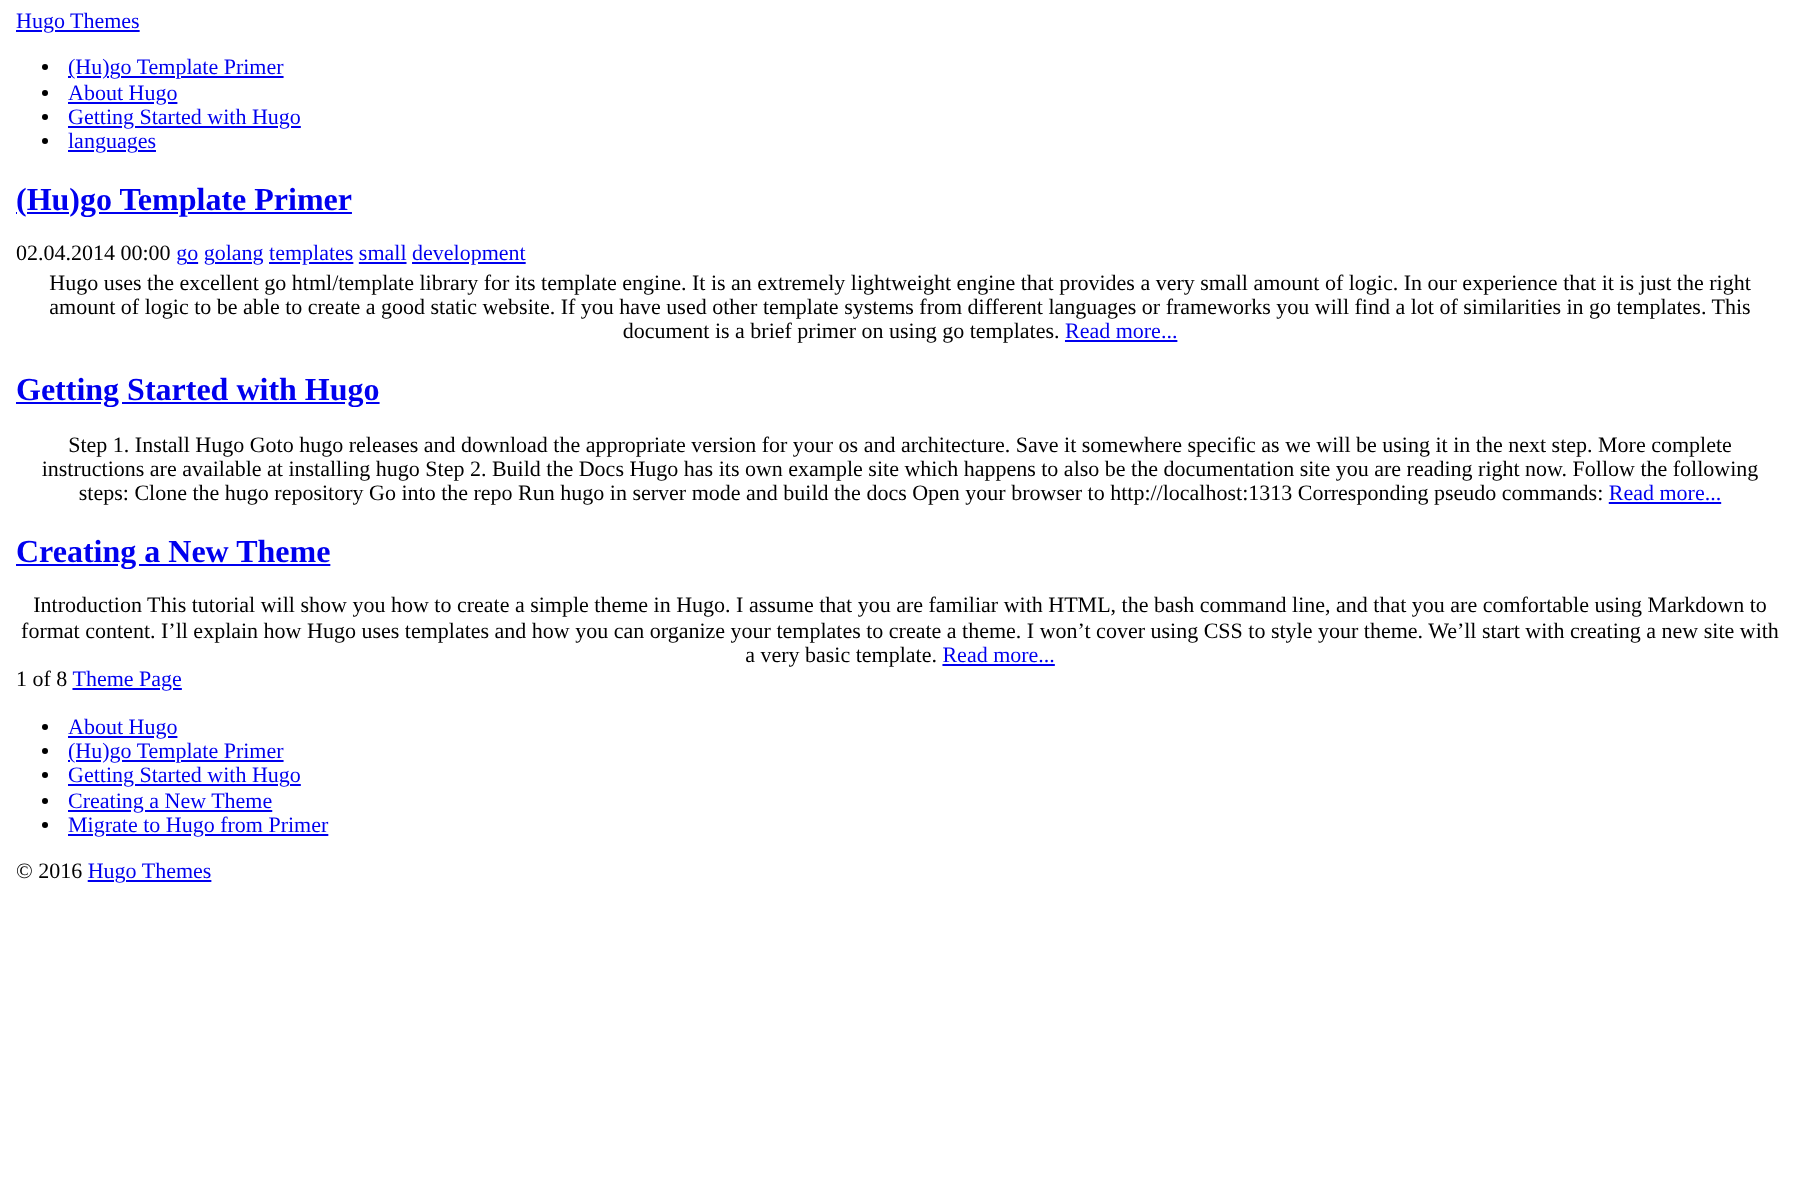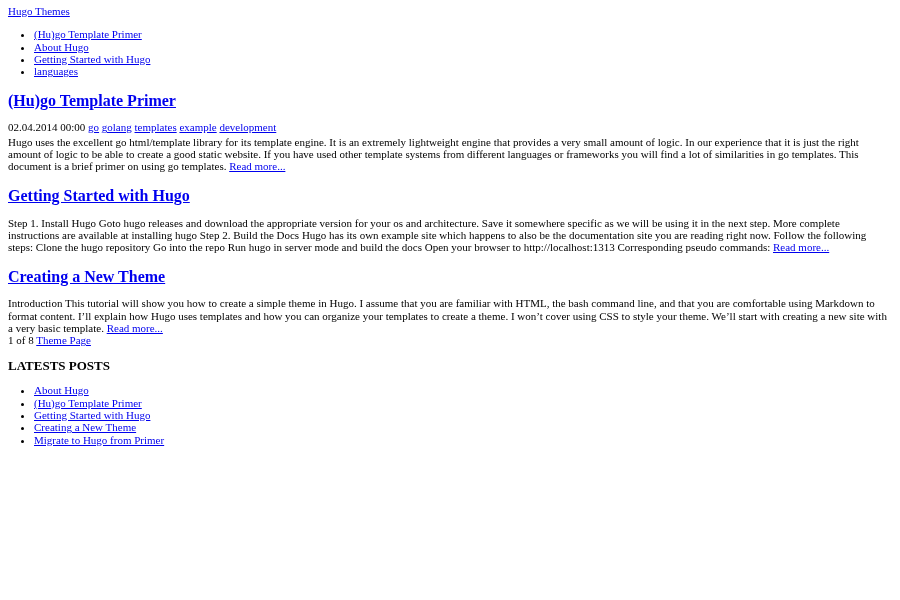--- a/index.html
+++ b/index.html
@@ -13,21 +13,21 @@
     line-height: 1.12;
     color: #000000;
   }
   a { color: #0000EE; text-decoration: underline; cursor: pointer; margin-top: 20px; }
   ul { margin: 11px 0; padding-left: 26px; }
   li { margin: 0; padding: 0; }
   h2 { font-size: 16px; font-weight: bold; margin: 14px 0 12px 0; }
   h2 a { color: #0000EE; }
   h3 { font-size: 13px; font-weight: bold; margin: 12px 0 11px 0; }
   .meta { margin: 0 0 2px 0; }
-  p.excerpt { margin: 2px 0 0 0; }
+  p.excerpt { margin: 2px 0 0 0; text-align: center; }
   .pagination { margin: 0; }
   .footer-line { margin: 11px 0; }
 </style>
 </head>
 <body>
 
 <div>
 
   <header>
     <a href="#">Hugo Themes</a>
@@ -40,21 +40,21 @@
   </header>
 
   <main>
 
     <article>
       <h2><a href="#">(Hu)go Template Primer</a></h2>
       <div class="meta"><span>02.04.2014 00:00</span>
         <a href="#">go</a>
         <a href="#">golang</a>
         <a href="#">templates</a>
-        <a href="#">example</a>
+        <a href="#">small</a>
         <a href="#">development</a></div>
       <p class="excerpt"><span>Hugo uses the excellent go html/template library for its template engine. It is an extremely lightweight engine that provides a very small amount of logic. In our experience that it is just the right amount of logic to be able to create a good static website. If you have used other template systems from different languages or frameworks you will find a lot of similarities in go templates. This document is a brief primer on using go templates.</span>
         <a href="#">Read more...</a></p>
     </article>
 
     <article>
       <h2><a href="#">Getting Started with Hugo</a></h2>
       <p class="excerpt"><span>Step 1. Install Hugo Goto hugo releases and download the appropriate version for your os and architecture. Save it somewhere specific as we will be using it in the next step. More complete instructions are available at installing hugo Step 2. Build the Docs Hugo has its own example site which happens to also be the documentation site you are reading right now. Follow the following steps: Clone the hugo repository Go into the repo Run hugo in server mode and build the docs Open your browser to http://localhost:1313 Corresponding pseudo commands:</span>
         <a href="#">Read more...</a></p>
     </article>
@@ -62,26 +62,29 @@
     <article>
       <h2><a href="#">Creating a New Theme</a></h2>
       <p class="excerpt"><span>Introduction This tutorial will show you how to create a simple theme in Hugo. I assume that you are familiar with HTML, the bash command line, and that you are comfortable using Markdown to format content. I’ll explain how Hugo uses templates and how you can organize your templates to create a theme. I won’t cover using CSS to style your theme. We’ll start with creating a new site with a very basic template.</span>
         <a href="#">Read more...</a></p>
     </article>
 
     <div class="pagination"><span>1 of 8</span>
       <a href="#">Theme Page</a></div>
 
     <section>
-      <h3>LATESTS POSTS</h3>
       <ul>
         <li><a href="#">About Hugo</a></li>
         <li><a href="#">(Hu)go Template Primer</a></li>
         <li><a href="#">Getting Started with Hugo</a></li>
         <li><a href="#">Creating a New Theme</a></li>
         <li><a href="#">Migrate to Hugo from Primer</a></li>
       </ul>
     </section>
 
   </main>
 
+  <footer>
+    <div class="footer-line"><span>© 2016</span>
+      <a href="#">Hugo Themes</a></div>
+  </footer>
 
 </div>
 
 </body></html>

